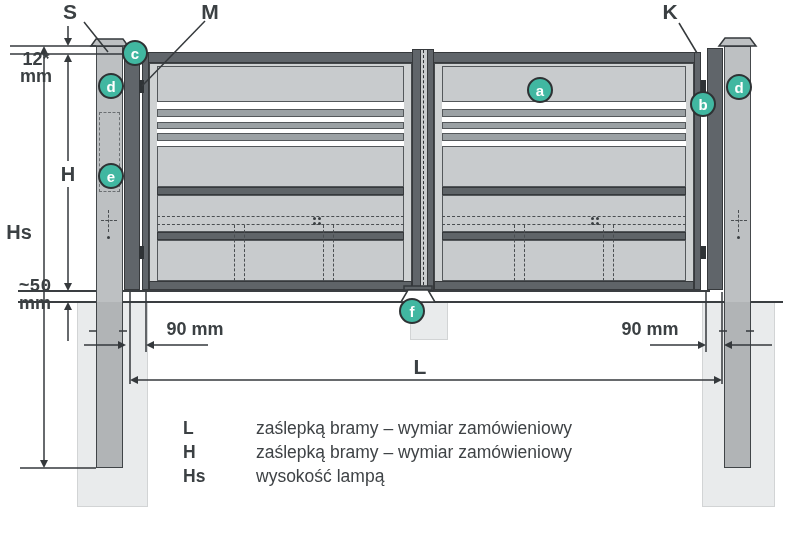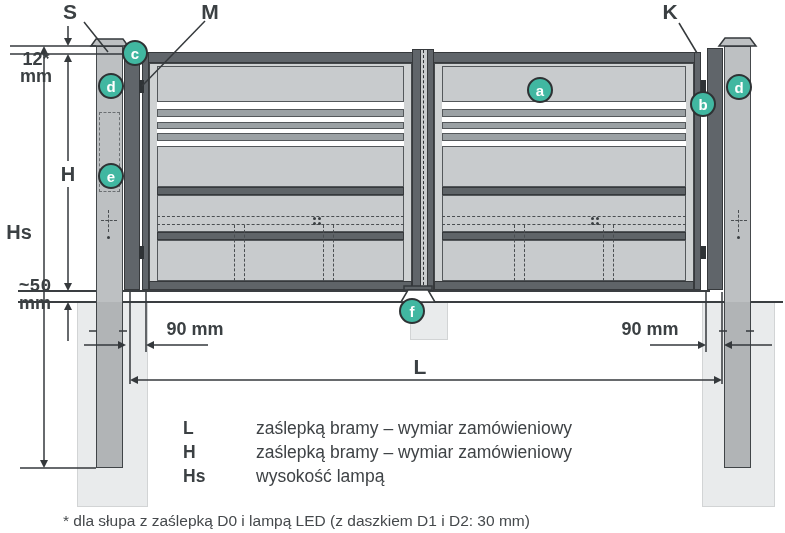--- a/index.html
+++ b/index.html
@@ -205,15 +205,14 @@
   </div>
   <div class="legend-row" style="left:183px;top:442px;">
     <span class="legend-key">H</span>
     <span class="legend-desc">zaślepką bramy – wymiar zamówieniowy</span>
   </div>
   <div class="legend-row" style="left:183px;top:466px;">
     <span class="legend-key">Hs</span>
     <span class="legend-desc">wysokość lampą</span>
   </div>
 
-  <div class="footnote" style="left:63px;top:512px;">* dla słupa z zaślepką D0 i lampą LED (z daszkiem D1 i D2: 30 mm)</div>
 
 </div>
 
 </body></html>

